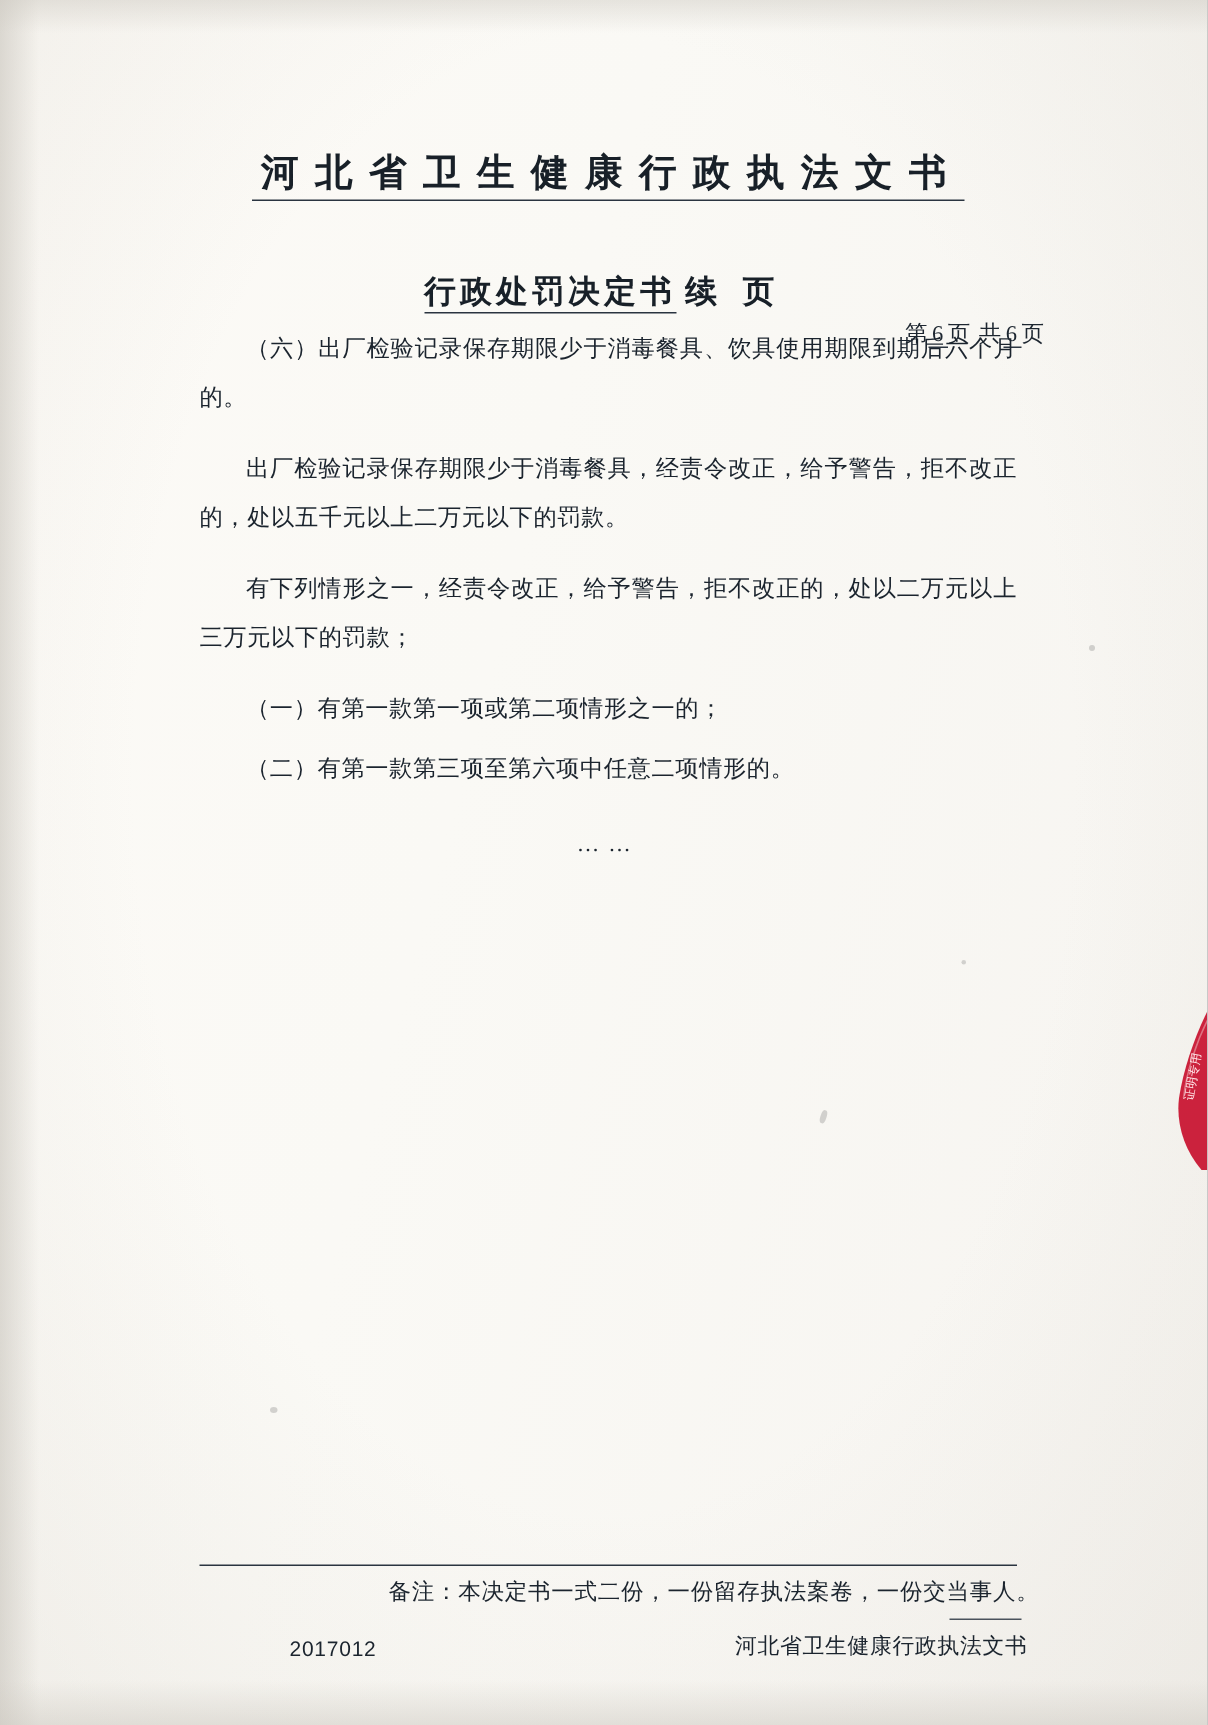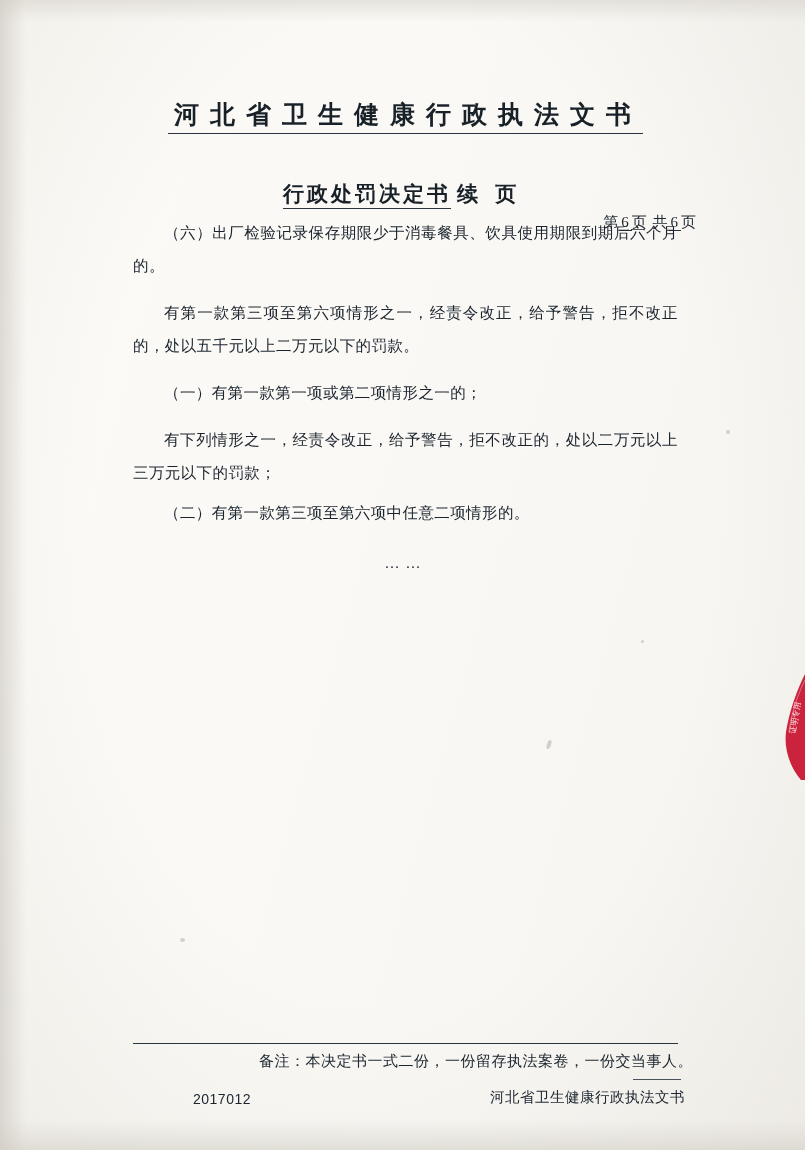--- a/index.html
+++ b/index.html
@@ -222,23 +222,23 @@
     <div class="doc-subtitle-row">
       <span class="sub-main">行政处罚决定书</span><span class="sub-tail">续 页</span>
     </div>
 
     <div class="page-number">
       <span>第</span><u>6</u><span>页 共</span><u>6</u><span>页</span>
     </div>
 
     <div class="body-text">
       <p class="indent">（六）出厂检验记录保存期限少于消毒餐具、饮具使用期限到期后六个月的。</p>
-      <p class="indent gap-before">有第一款第三项至第六项情形之一，经责令改正，给予警告，拒不改正的，处以五千元以上二万元以下的罚款。</p>
+      <p class="indent gap-before">出厂检验记录保存期限少于消毒餐具，经责令改正，给予警告，拒不改正的，处以五千元以上二万元以下的罚款。</p>
+      <p class="indent gap-before">有下列情形之一，经责令改正，给予警告，拒不改正的，处以二万元以上三万元以下的罚款；</p>
       <p class="indent gap-before">（一）有第一款第一项或第二项情形之一的；</p>
-      <p class="indent gap-before">有下列情形之一，经责令改正，给予警告，拒不改正的，处以二万元以上三万元以下的罚款；</p>
       <p class="indent">（二）有第一款第三项至第六项中任意二项情形的。</p>
       <div class="ellipsis-line">……</div>
     </div>
 
     <div class="red-mark">
       <svg width="22" height="110" viewBox="0 0 22 110" xmlns="http://www.w3.org/2000/svg">
         <path d="M22 2 C14 18, 6 40, 3 60 C1 76, 6 94, 18 108 L22 108 Z" fill="#c8102e" opacity="0.92"></path>
         <path d="M22 8 C15 22, 8 42, 6 60" stroke="#f2c3c8" stroke-width="1" fill="none" opacity="0.5"></path>
         <text x="12" y="62" font-size="8" fill="#ffe3e6" transform="rotate(-80 12 62)" font-family="DejaVu Sans, sans-serif">证明专用</text>
       </svg>

